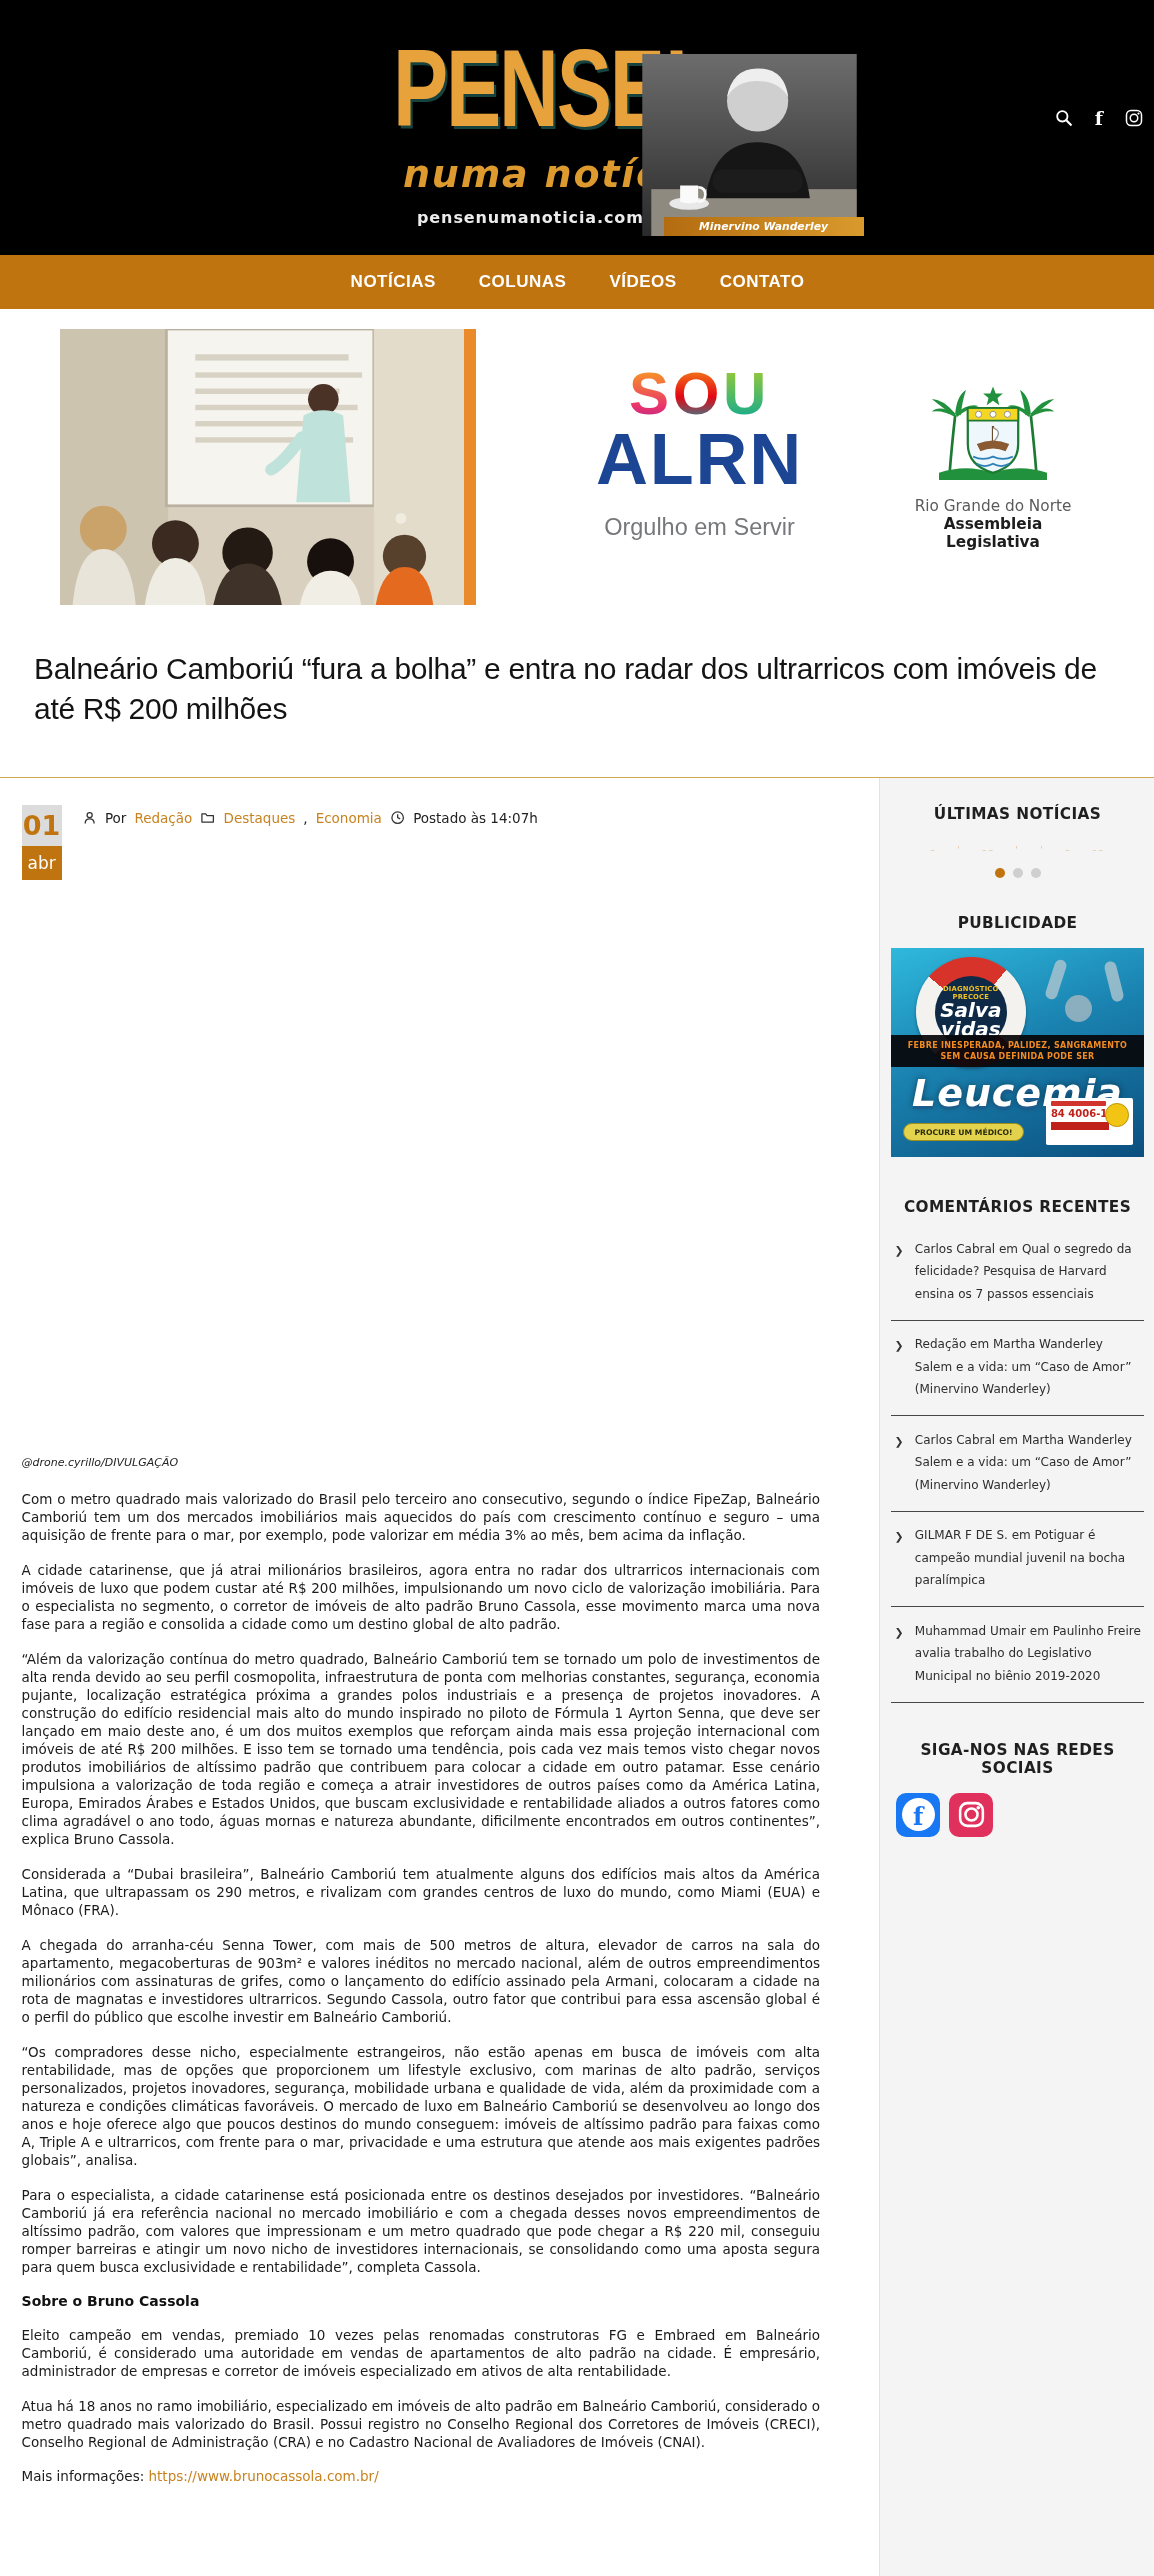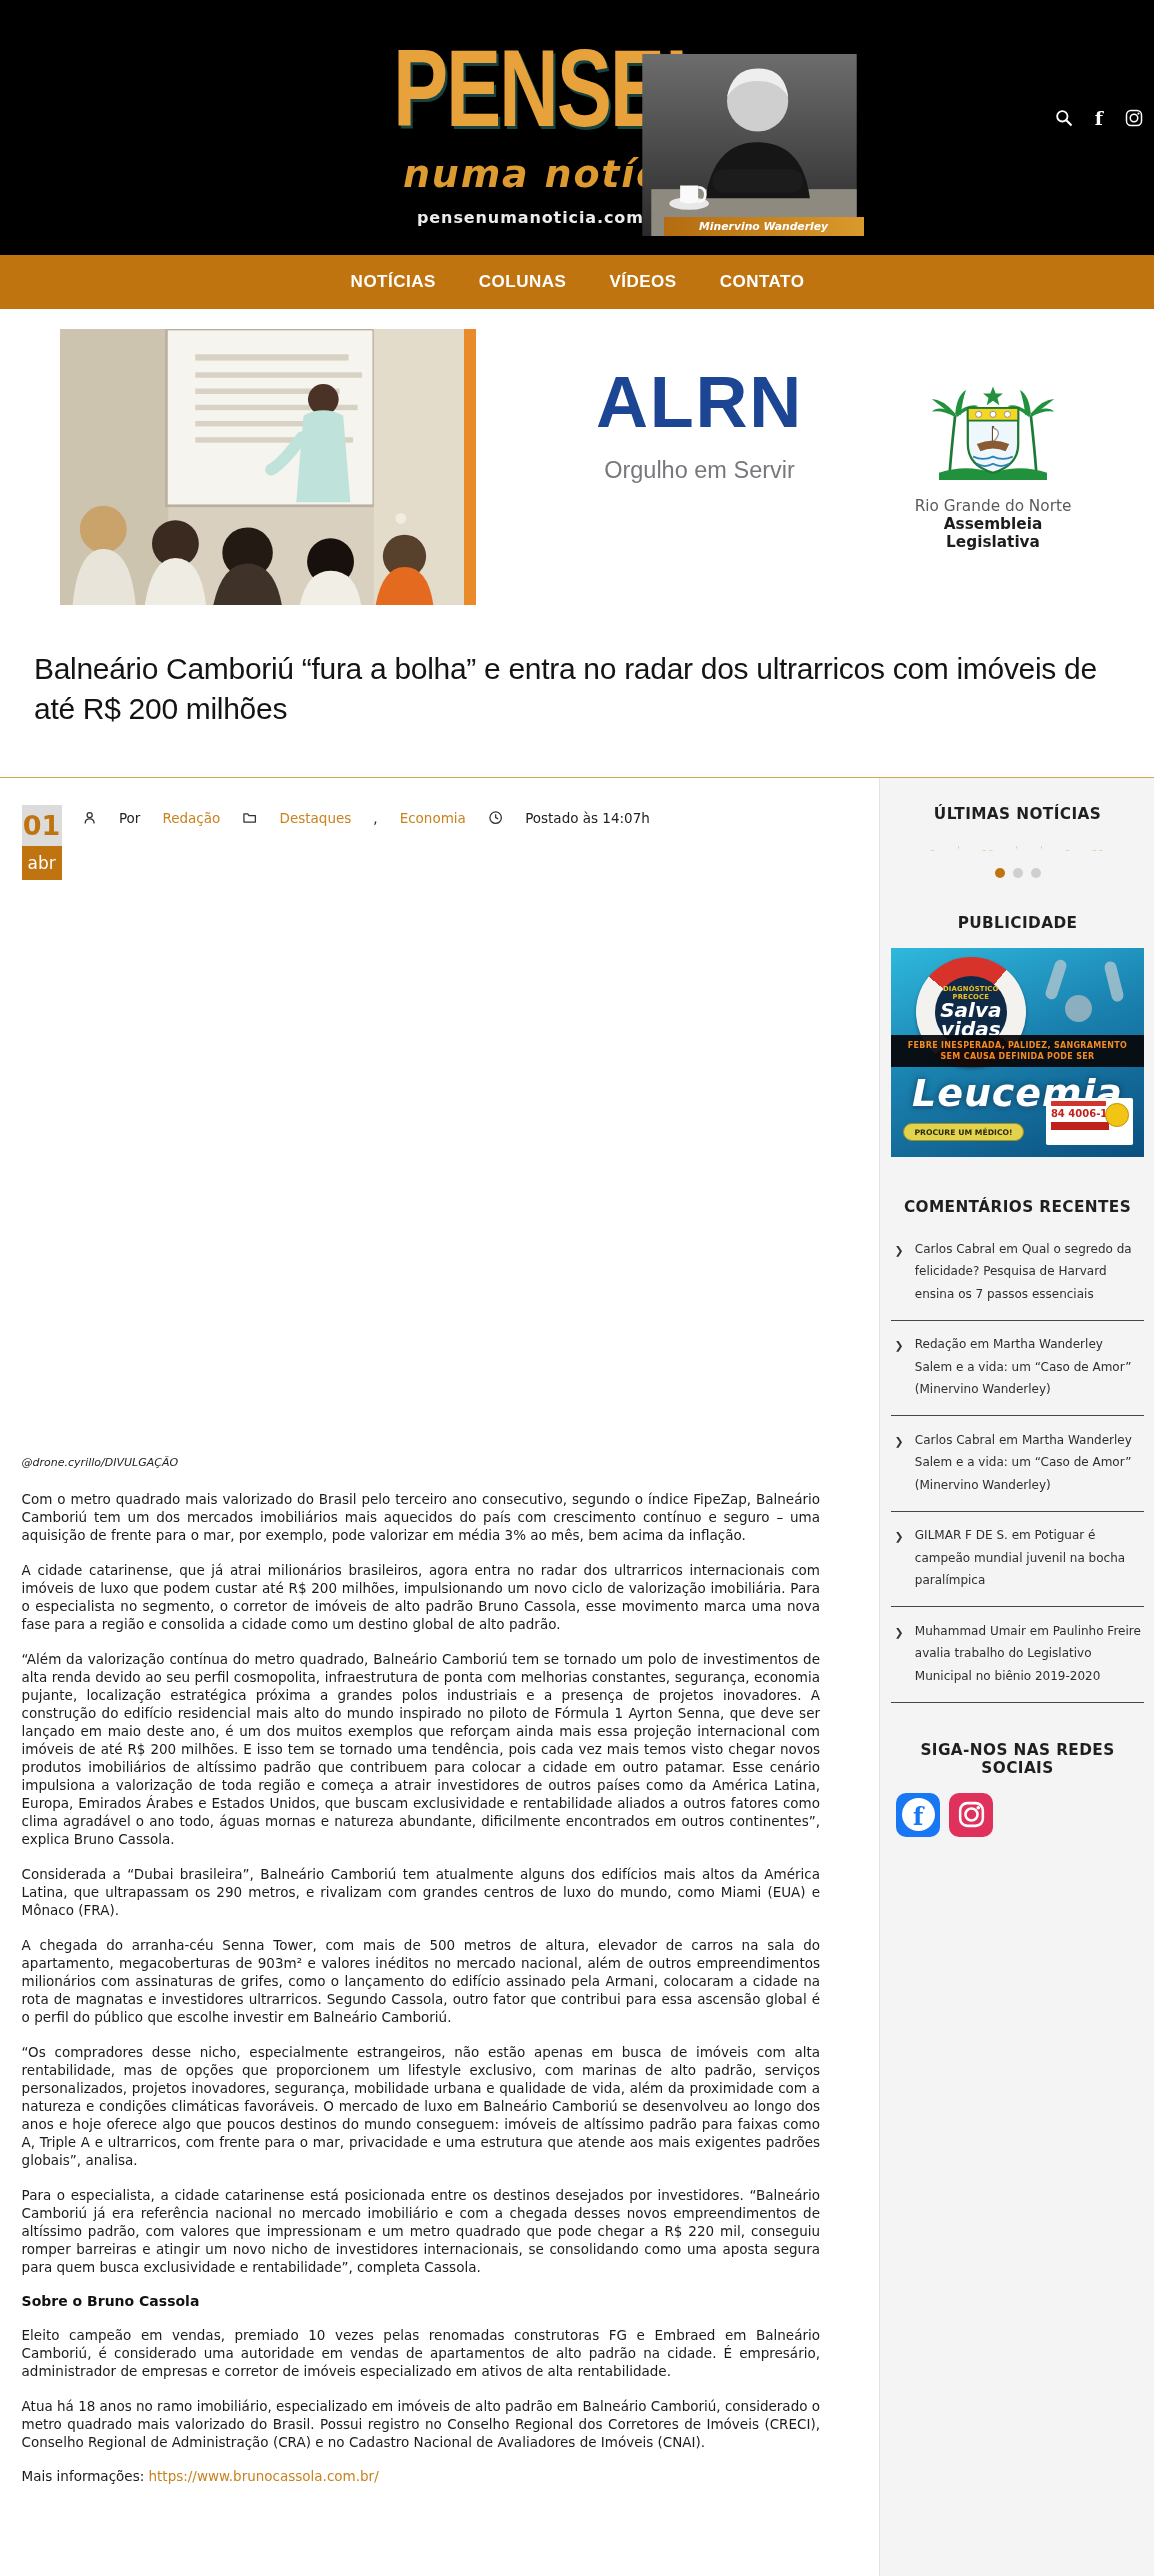--- a/index.html
+++ b/index.html
@@ -56,21 +56,21 @@
   
   .content{display:flex;align-items:stretch;min-height:1830px;}
   main.article{flex:0 0 879px;box-sizing:border-box;padding:27px 59px 18px 21.6px;}
 
   .meta-row{display:flex;align-items:flex-start;}
   .date-badge{width:40px;flex:0 0 40px;text-align:center;}
   .date-day{height:41px;background:#DCDCDC;color:#C0740F;font-weight:700;font-size:27px;
     display:flex;align-items:center;justify-content:center;}
   .date-month{height:34px;background:#C0740F;color:#fff;font-size:17px;
     display:flex;align-items:center;justify-content:center;}
-  .byline{margin-left:20px;padding-top:4.5px;display:flex;align-items:center;gap:22px;
+  .byline{margin-left:20px;padding-top:4.5px;display:flex;align-items:center;gap:8px;
     font-size:13.5px;color:#222;flex-wrap:wrap;}
   .byline a{color:#C8821F;}
   .byline .micon{display:inline-flex;width:15.3px;height:15.3px;}
 
   figure.article-figure{margin:23.5px 0 21.6px 0;}
   .figure-blank{height:552px;background:#fff;}
   figcaption{font-size:11px;font-style:italic;color:#222;}
 
   .article p.body-p{margin:0 0 17px 0;font-size:13.5px;line-height:18px;text-align:justify;color:#1b1b1b;}
   h2.about-h{margin:5.4px 0 17px 0;font-size:14px;color:#111;}
@@ -221,20 +221,21 @@
         <circle cx="300" cy="258" r="26" fill="#17100c"></circle>
           <path d="M266,306 q8,-38 34,-38 q28,0 34,38 Z" fill="#f1eee6"></path>
         <circle cx="382" cy="252" r="24" fill="#57402c"></circle>
           <path d="M350,306 q8,-42 32,-42 q26,0 32,42 Z" fill="#e46a1f"></path>
       </g>
     </svg>
     <div class="strip"></div>
   </div>
 
   <div class="soualrn">
+    <div class="sou"><span class="l1">S</span><span class="l2">O</span><span class="l3">U</span></div>
     <div class="alrn">ALRN</div>
     <div class="orgulho">Orgulho em Servir</div>
   </div>
 
   <div class="crest">
     <svg width="144" height="108" viewBox="0 0 160 120">
       <g stroke="#1d7a34" stroke-width="3" fill="none">
         <path d="M38,38 q-4,36 -6,62"></path>
           <path d="M122,38 q4,36 6,62"></path>
       </g>

